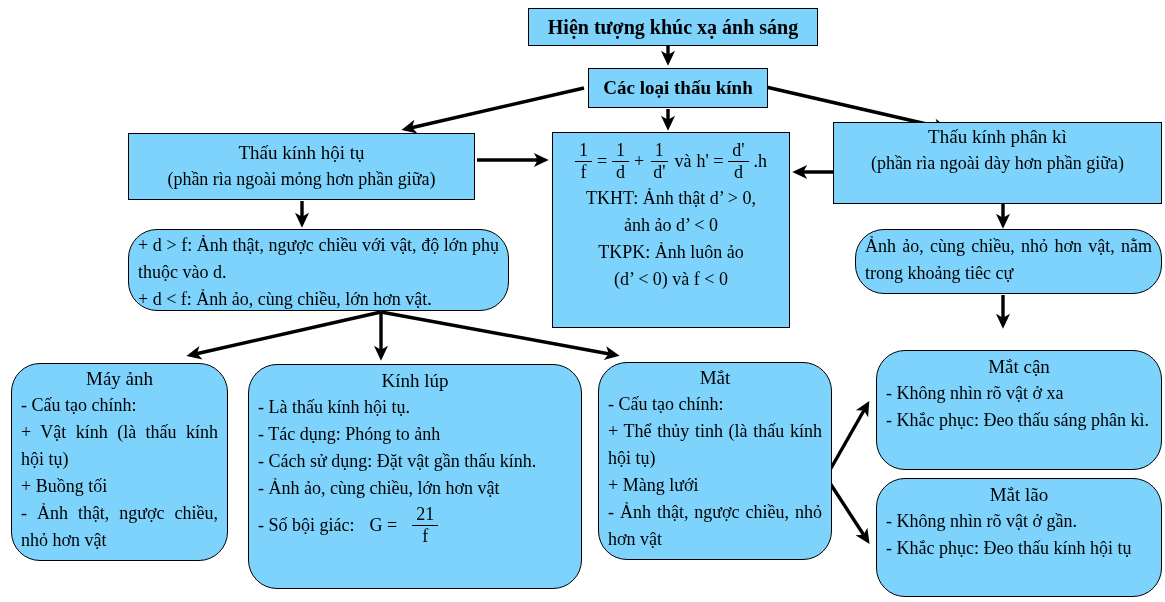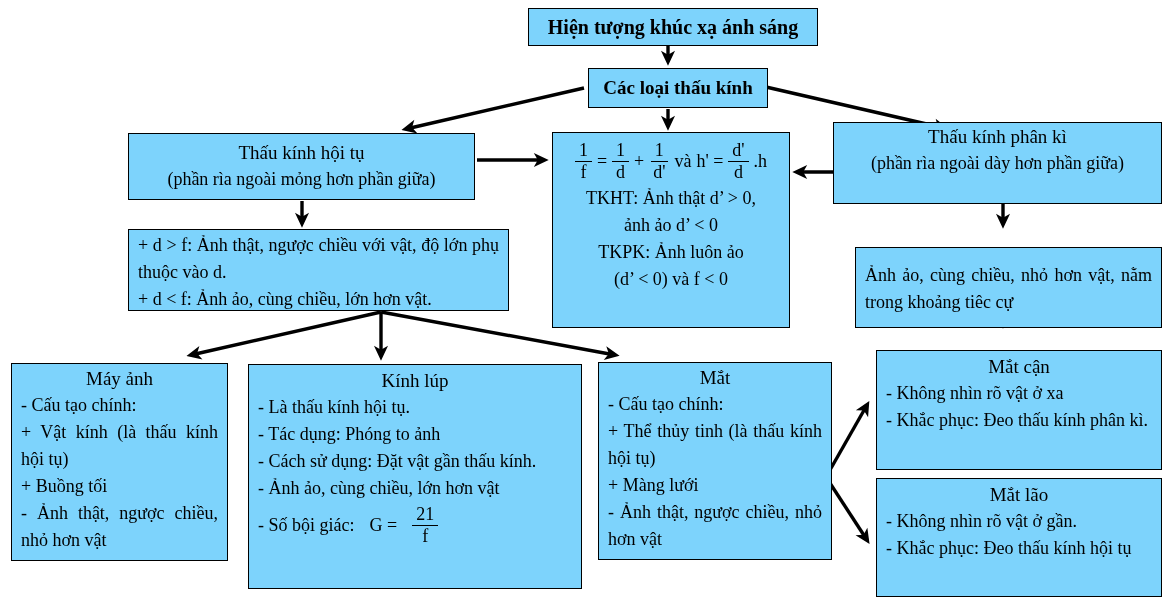--- a/index.html
+++ b/index.html
@@ -8,21 +8,21 @@
     position: relative; width: 1165px; height: 602px;
     background: #ffffff; color: #000;
     font-family: "Liberation Serif", "DejaVu Serif", serif;
     overflow: hidden;
   }
   #wires { position: absolute; left: 0; top: 0; width: 1165px; height: 602px; }
   .box { position: absolute; background: #7dd3fc; border: 1.6px solid #000; }
   .hdr { display: flex; align-items: center; justify-content: center; font-weight: bold; }
   .ttl { font-weight: normal; text-align: center; font-size: 19px; line-height: 27px; }
   .sub { text-align: center; font-size: 18px; line-height: 26px; }
-  .body { font-size: 18px; line-height: 27px; }
+  .body { font-size: 18px; line-height: 27px; border-radius: 29px; }
   p.jp { margin: 0; text-align: justify; font-size: 18px; line-height: 27px; }
   .cline { font-size: 18px; line-height: 27px; text-align: center; }
   .formula-row { display: flex; align-items: center; justify-content: center; gap: 5px;
                  font-size: 18px; margin: 4px 0 2px; }
   .frac { display: inline-flex; flex-direction: column; align-items: center; }
   .frac .num { display: block; border-bottom: 1.5px solid #000; line-height: 21px; padding: 0 4px; }
   .frac .den { display: block; line-height: 21px; padding: 0 4px; }
   .mag-row { display: flex; align-items: center; gap: 15px; font-size: 18px; margin-top: 2px; }
 </style>
 </head>
@@ -98,21 +98,21 @@
   <div class="box" style="left:833px; top:122px; width:329px; height:82px; padding-top:0;">
     <div class="ttl">Thấu kính phân kì</div>
     <div class="sub">(phần rìa ngoài dày hơn phần giữa)</div>
   </div>
 
   <div class="box body" style="left:128px; top:229px; width:381px; height:82px; padding:2px 9px;">
     <p class="jp">+ d &gt; f: Ảnh thật, ngược chiều với vật, độ lớn phụ thuộc vào d.</p>
     <p class="jp">+ d &lt; f: Ảnh ảo, cùng chiều, lớn hơn vật.</p>
   </div>
 
-  <div class="box body" style="left:855px; top:247px; width:307px; height:81px; padding:14px 9px;">
+  <div class="box body" style="left:855px; top:229px; width:307px; height:65px; padding:3px 9px;">
     <p class="jp">Ảnh ảo, cùng chiều, nhỏ hơn vật, nằm trong khoảng tiêc cự</p>
   </div>
 
   <div class="box body" style="left:11px; top:363px; width:217px; height:198px; padding:1px 9px;">
     <div class="ttl">Máy ảnh</div>
     <p class="jp">- Cấu tạo chính:</p>
     <p class="jp">+ Vật kính (là thấu kính hội tụ)</p>
     <p class="jp">+ Buồng tối</p>
     <p class="jp">- Ảnh thật, ngược chiều, nhỏ hơn vật</p>
   </div>
@@ -137,21 +137,21 @@
     <div class="ttl">Mắt</div>
     <p class="jp">- Cấu tạo chính:</p>
     <p class="jp">+ Thể thủy tinh (là thấu kính hội tụ)</p>
     <p class="jp">+ Màng lưới</p>
     <p class="jp">- Ảnh thật, ngược chiều, nhỏ hơn vật</p>
   </div>
 
   <div class="box body" style="left:876px; top:350px; width:286px; height:120px; padding:2px 9px;">
     <div class="ttl">Mắt cận</div>
     <p class="jp">- Không nhìn rõ vật ở xa</p>
-    <p class="jp">- Khắc phục: Đeo thấu kính phân kì.</p>
+    <p class="jp">- Khắc phục: Đeo thấu sáng phân kì.</p>
   </div>
 
   <div class="box body" style="left:876px; top:478px; width:286px; height:119px; padding:2px 9px;">
     <div class="ttl">Mắt lão</div>
     <p class="jp">- Không nhìn rõ vật ở gần.</p>
     <p class="jp">- Khắc phục: Đeo thấu kính hội tụ</p>
   </div>
 
 </div>
 

